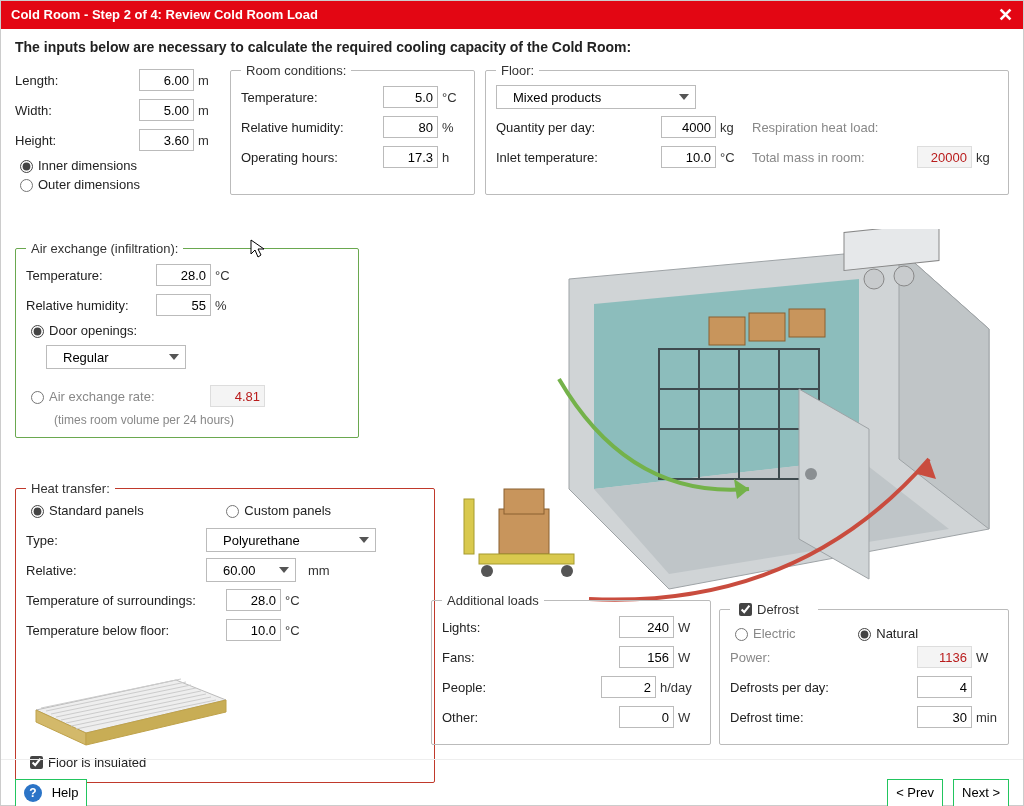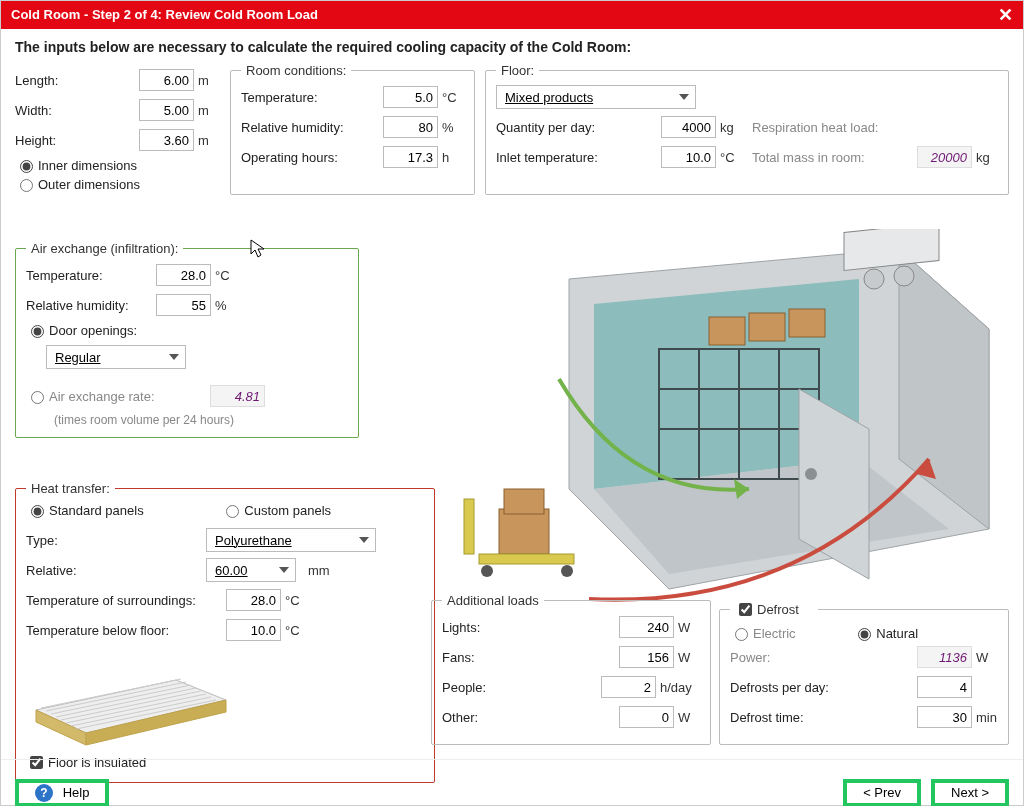--- a/index.html
+++ b/index.html
@@ -13,51 +13,51 @@
   fieldset { border: 1px solid #bbb; padding: 6px 10px 10px 10px; margin: 0; border-radius: 2px; }
   legend { padding: 0 5px; color: #333; }
   .fs-green { border-color: #6aa84f; }
   .fs-red   { border-color: #c0392b; }
 
   .row1 { display: flex; gap: 10px; }
   .dimbox { width: 205px; padding-top: 4px;}
   .dim-row { display: flex; align-items: center; margin-bottom: 4px; height: 26px;}
   .dim-row .lbl { flex: 1; }
   .dim-row .val, input[type="text"].num { width: 55px; text-align: right; border: 1px solid #bbb; height: 22px; padding: 0 4px; background: #fff; }
-  input[type="text"].num-ro { background: #f4f4f4; color: #701a75; border-color: #ddd; font-style: italic;}
+  input[type="text"].num-ro { background: #f4f4f4; color: #b91c1c; border-color: #ddd;}
   .unit { width: 22px; margin-left: 4px; color:#333;}
   .muted, .muted input { color:#888; }
 
   .rcond { width: 245px; }
   .goods { flex: 1; }
   .goods-inner { display: flex; gap: 10px; }
   .goods-left, .goods-right { flex:1; }
   .goods-right .lbl { color:#888; }
 
-  select, .dropdown { border: 1px solid #bbb; height: 24px; padding: 0 22px 0 8px; background: #fff; appearance:none; position: relative; min-width:140px;text-decoration:underline;}
+  select, .dropdown { border: 1px solid #bbb; height: 24px; padding: 0 22px 0 16px; background: #fff; appearance:none; position: relative; min-width:140px;}
   .select-wrap { position: relative; display:inline-block; }
   .select-wrap::after { content:""; position:absolute; right:7px; top:50%; width:0;height:0; border-left:5px solid transparent; border-right:5px solid transparent; border-top:6px solid #555; transform:translateY(-50%); pointer-events:none;}
 
   input[type="radio"], input[type="checkbox"] { margin-right: 5px; vertical-align: middle; accent-color:#444;}
   label.opt { display:inline-flex; align-items:center; margin-right:14px; cursor:pointer;}
 
   .row2 { position:absolute; left:14px; top:212px; width:344px; }
   .air-note { color:#888; margin-left: 28px; font-size:12px; }
   .door-block { margin-left: 20px; margin-top:4px; }
 
   .row3 { position:absolute; left:14px; top:452px; width:420px; }
   .panel-vis { width: 210px; height: 95px; margin-top:8px; background:#fff; }
 
   .illustration { position:absolute; right:14px; top:200px; width:560px; height:395px; }
 
   .add-loads { position:absolute; left:430px; bottom:60px; width:280px; }
   .defrost { position:absolute; right:14px; bottom:60px; width:290px; }
 
   .footer { position:absolute; left:0; right:0; bottom:0; height:46px; border-top:1px solid #eee; display:flex; align-items:center; padding:0 14px; gap:10px;}
-  .btn { border:4px solid #22c55e; background:#fff; height:28px; padding:0 16px; cursor:pointer;margin-top:20px; }
+  .btn { border:1px solid #22c55e; background:#fff; height:28px; padding:0 8px; cursor:pointer;margin-top:20px; }
   .footer .spacer { flex:1; }
   .help-icon { display:inline-flex; width:18px; height:18px; border-radius:50%; background:#2b74c7; color:#fff; align-items:center; justify-content:center; font-weight:bold; margin-right:6px; font-size:12px;}
   .cursor-icon { position:absolute; }
 </style>
 </head>
 <body>
 
 <div class="window">
 
   <div class="titlebar">

